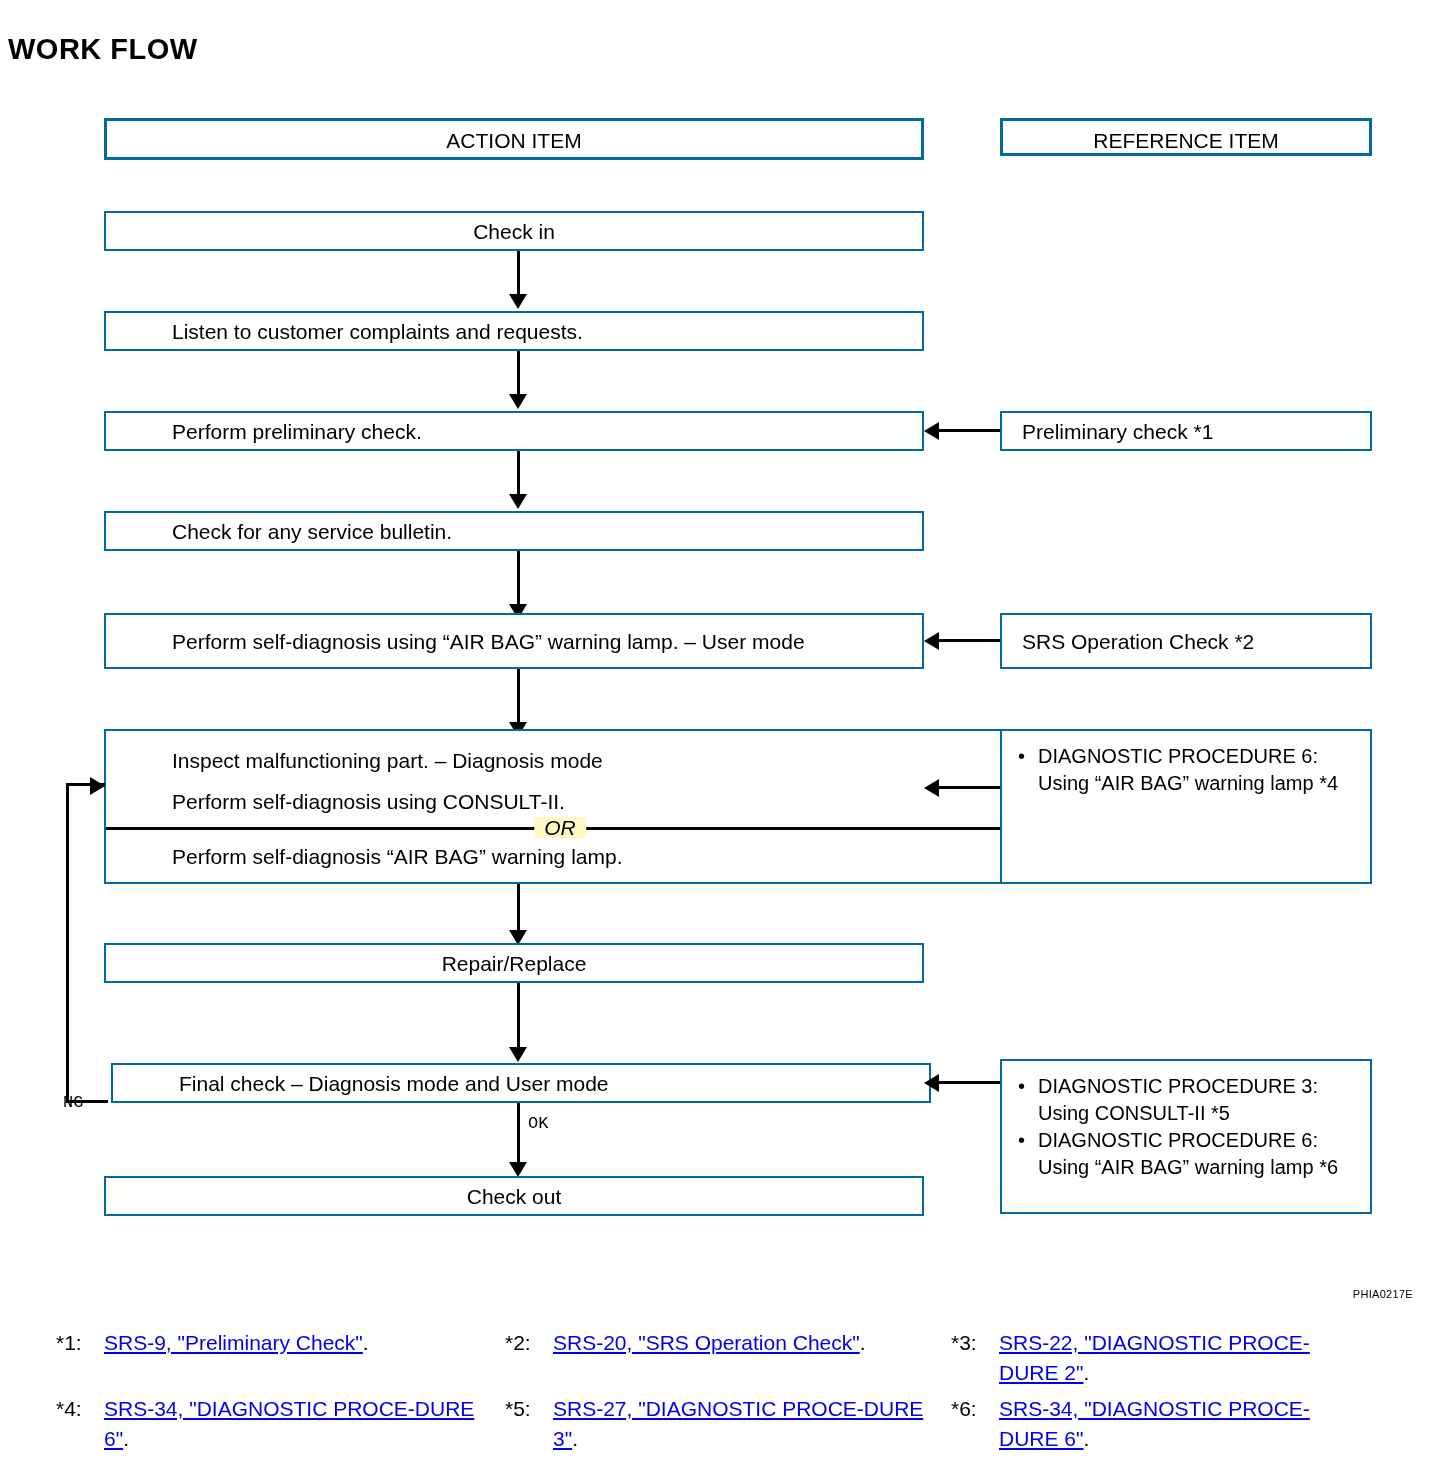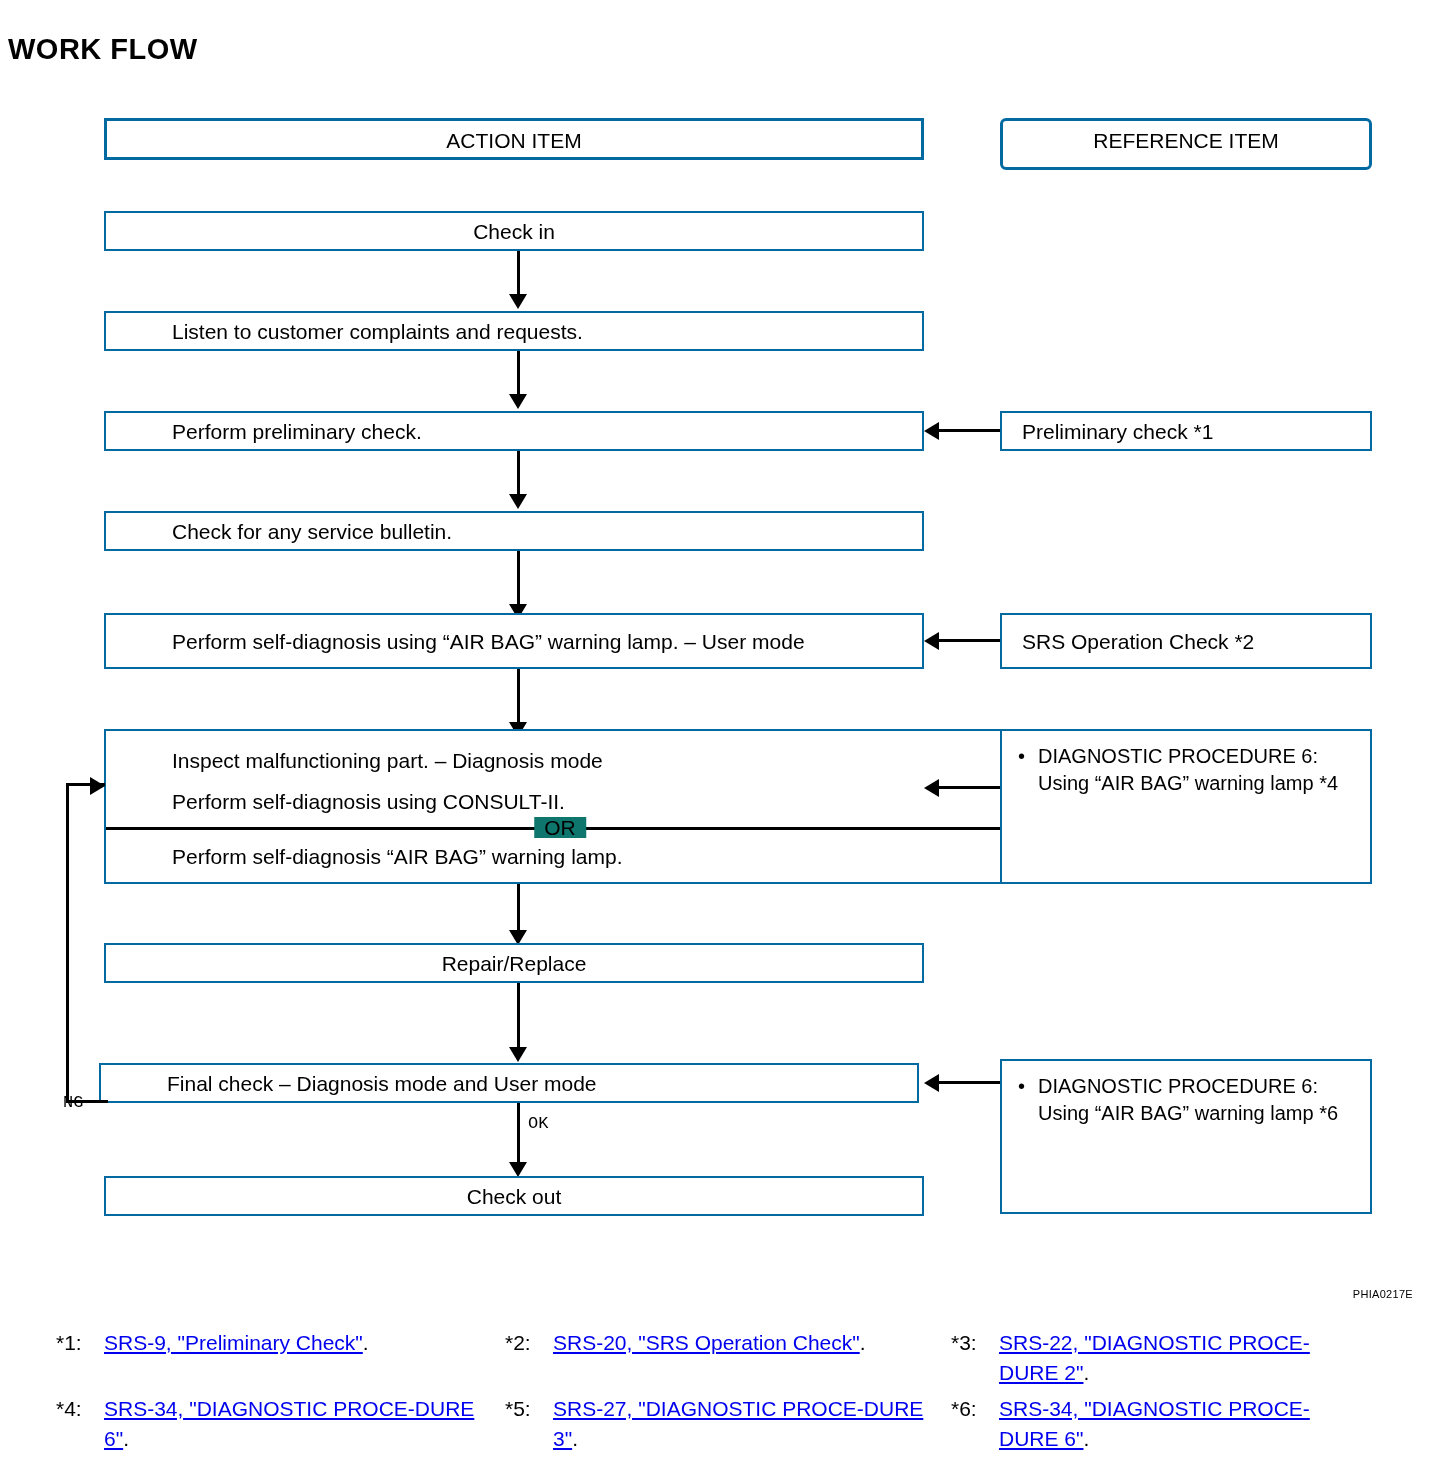--- a/index.html
+++ b/index.html
@@ -94,25 +94,26 @@
   
   .or-divider {
     position: absolute;
     left: 0;
     right: 0;
     height: 3px;
     background: #000;
   }
   .or-text {
     position: absolute;
-    background: #0f766e;
+    background: #fef9c3;
     padding: 0 10px;
     font-size: 21px;
     line-height: 21px;
     text-align: center;
+    font-style: italic;
   }
 
   
   .ref-list {
     position: absolute;
     left: 14px;
     right: 10px;
     font-size: 20px;
     line-height: 27px;
   }
@@ -168,21 +169,21 @@
 </style>
 </head>
 <body>
 
 <div id="page-title">WORK FLOW</div>
 
 <div class="box thick" style="left:104px; top:118px; width:820px; height:42px;">
   <div class="box-label center-label" style="top:7px;">ACTION ITEM</div>
 </div>
 
-<div class="box thick" style="left:1000px; top:118px; width:372px; height:52px;border-radius:6px;">
+<div class="box thick" style="left:1000px; top:118px; width:372px; height:38px;">
   <div class="box-label center-label" style="top:7px;">REFERENCE ITEM</div>
 </div>
 
 <div class="box" style="left:104px; top:211px; width:820px; height:40px;">
   <div class="box-label center-label" style="top:6px;">Check in</div>
 </div>
 
 <div class="vline" style="left:517px; top:251px; height:46px;"></div>
 <div class="arrow-down" style="left:509px; top:294px;"></div>
 
@@ -247,26 +248,27 @@
 <div class="vline" style="left:517px; top:884px; height:56px;"></div>
 <div class="arrow-down" style="left:509px; top:930px;"></div>
 
 <div class="box" style="left:104px; top:943px; width:820px; height:40px;">
   <div class="box-label center-label" style="top:6px;">Repair/Replace</div>
 </div>
 
 <div class="vline" style="left:517px; top:983px; height:72px;"></div>
 <div class="arrow-down" style="left:509px; top:1047px;"></div>
 
-<div class="box" style="left:99px; top:1063px; width:820px; height:40px;">
+<div class="box" style="left:111px; top:1063px; width:820px; height:40px;">
   <div class="box-label left-label" style="top:6px; left:66px;">Final check – Diagnosis mode and User mode</div>
 </div>
 
 <div class="box" style="left:1000px; top:1059px; width:372px; height:155px;">
   <div class="ref-list" style="top:12px;">
+    <div class="ref-item">DIAGNOSTIC PROCEDURE 3: Using CONSULT-II *5</div>
     <div class="ref-item">DIAGNOSTIC PROCEDURE 6: Using “AIR BAG” warning lamp *6</div>
   </div>
 </div>
 <div class="hline" style="left:939px; top:1081px; width:61px;"></div>
 <div class="arrow-left" style="left:924px; top:1074px;"></div>
 
 <div class="hline" style="left:66px; top:1100px; width:42px;"></div>
 
 <div class="vline" style="left:66px; top:783px; height:320px;"></div>
 

